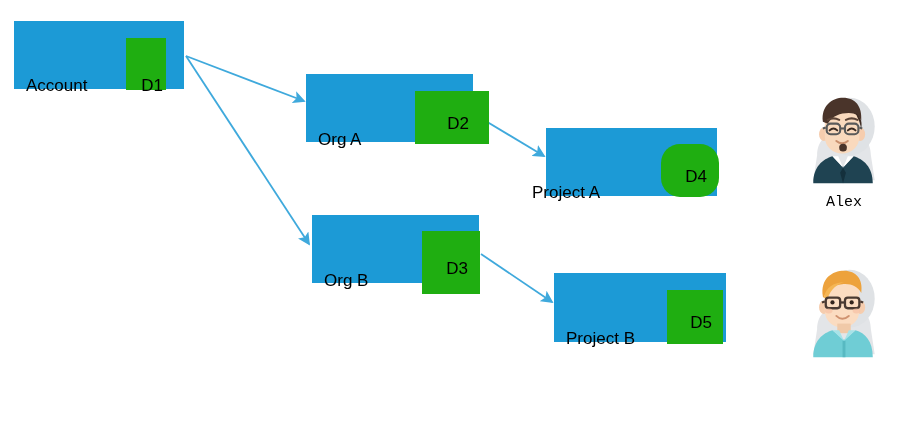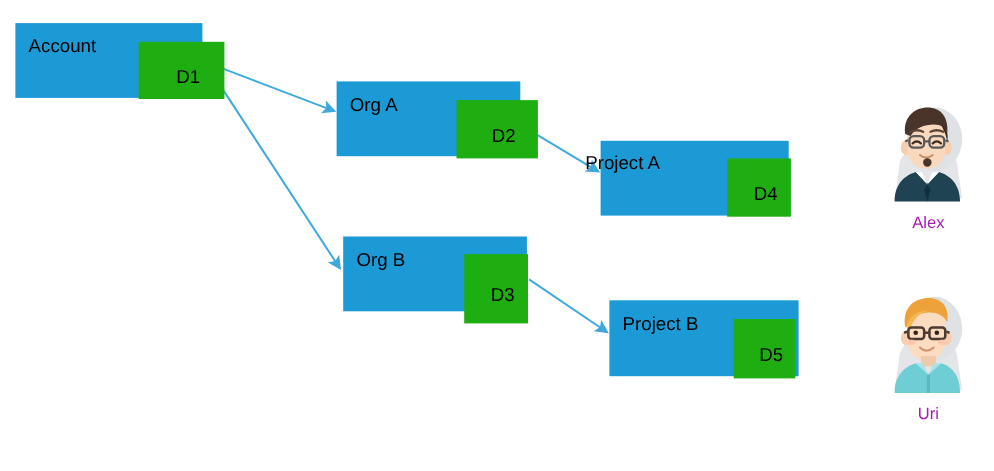--- a/index.html
+++ b/index.html
@@ -25,20 +25,21 @@
     background: #1c9ad6;
     box-sizing: border-box;
   }
   .node-label {
     position: absolute;
     color: #000000;
     font-size: 17px;
     line-height: 20px;
     white-space: nowrap;
     font-family: "Liberation Sans", sans-serif;
+    margin-top: 44px;
   }
   .chip {
     position: absolute;
     background: #1fae11;
     display: flex;
     align-items: center;
     justify-content: center;
     box-sizing: border-box;
   }
   .chip-label {
@@ -65,22 +66,22 @@
   }
   .person-avatar {
     width: 96px;
     height: 96px;
     margin: 0 auto;
     display: block;
   }
   .person-name {
     margin-top: 6px;
     font-size: 15px;
-    color: #a21caf;
-    font-family: Liberation Sans, sans-serif;
+    color: #000000;
+    font-family: Liberation Mono, monospace;
     line-height: 18px;
   }
 </style>
 </head>
 <body>
 
 <div id="canvas">
 
   <svg id="edges" viewBox="0 0 904 428" xmlns="http://www.w3.org/2000/svg">
     <defs>
@@ -90,21 +91,21 @@
     </defs>
     <line x1="186" y1="56" x2="304" y2="101" stroke="#3fa9dc" stroke-width="1.8" marker-end="url(#arrowhead)"></line>
     <line x1="186" y1="56" x2="309" y2="244" stroke="#3fa9dc" stroke-width="1.8" marker-end="url(#arrowhead)"></line>
     <line x1="474" y1="114" x2="544" y2="156" stroke="#3fa9dc" stroke-width="1.8" marker-end="url(#arrowhead)"></line>
     <line x1="481" y1="254" x2="552" y2="302" stroke="#3fa9dc" stroke-width="1.8" marker-end="url(#arrowhead)"></line>
   </svg>
 
   <div class="node">
     <div class="node-box" style="left:14px; top:21px; width:170px; height:68px;"></div>
     <div class="node-label" style="left:26px; top:32px;">Account</div>
-    <div class="chip" style="left:126px; top:38px; width:78px; height:52px;">
+    <div class="chip" style="left:126px; top:38px; width:40px; height:52px;align-items:flex-end;">
       <span class="chip-label">D1</span>
     </div>
   </div>
 
   <div class="node">
     <div class="node-box" style="left:306px; top:74px; width:167px; height:68px;"></div>
     <div class="node-label" style="left:318px; top:86px;">Org A</div>
     <div class="chip" style="left:415px; top:91px; width:74px; height:53px;">
       <span class="chip-label">D2</span>
     </div>
@@ -114,21 +115,21 @@
     <div class="node-box" style="left:312px; top:215px; width:167px; height:68px;"></div>
     <div class="node-label" style="left:324px; top:227px;">Org B</div>
     <div class="chip" style="left:422px; top:231px; width:58px; height:63px;">
       <span class="chip-label">D3</span>
     </div>
   </div>
 
   <div class="node">
     <div class="node-box" style="left:546px; top:128px; width:171px; height:68px;"></div>
     <div class="node-label" style="left:532px; top:139px;">Project A</div>
-    <div class="chip" style="left:661px; top:144px; width:58px; height:53px;">
+    <div class="chip" style="left:661px; top:144px; width:58px; height:53px;border-radius:19px;">
       <span class="chip-label">D4</span>
     </div>
   </div>
 
   <div class="node">
     <div class="node-box" style="left:554px; top:273px; width:172px; height:69px;"></div>
     <div class="node-label" style="left:566px; top:285px;">Project B</div>
     <div class="chip" style="left:667px; top:290px; width:56px; height:54px;">
       <span class="chip-label">D5</span>
     </div>
@@ -209,16 +210,15 @@
 
       <path d="M43 60 L57 60 L57 70 L43 70 Z" fill="#f0c9a8"></path>
 
       <path d="M18 95 C18 78 28 70 38 67 L50 77 L62 67 C72 70 80 78 80 95 Z" fill="#6fcdd5"></path>
 
       <path d="M38 67 L50 78 L45 67 Z" fill="#a7e3e8"></path>
       <path d="M62 67 L50 78 L55 67 Z" fill="#a7e3e8"></path>
 
       <rect x="48.5" y="78" width="3" height="17" fill="#57b9c2"></rect>
     </svg>
-    <div class="person-name">Uri</div>
   </div>
 
 </div>
 
 </body></html>

